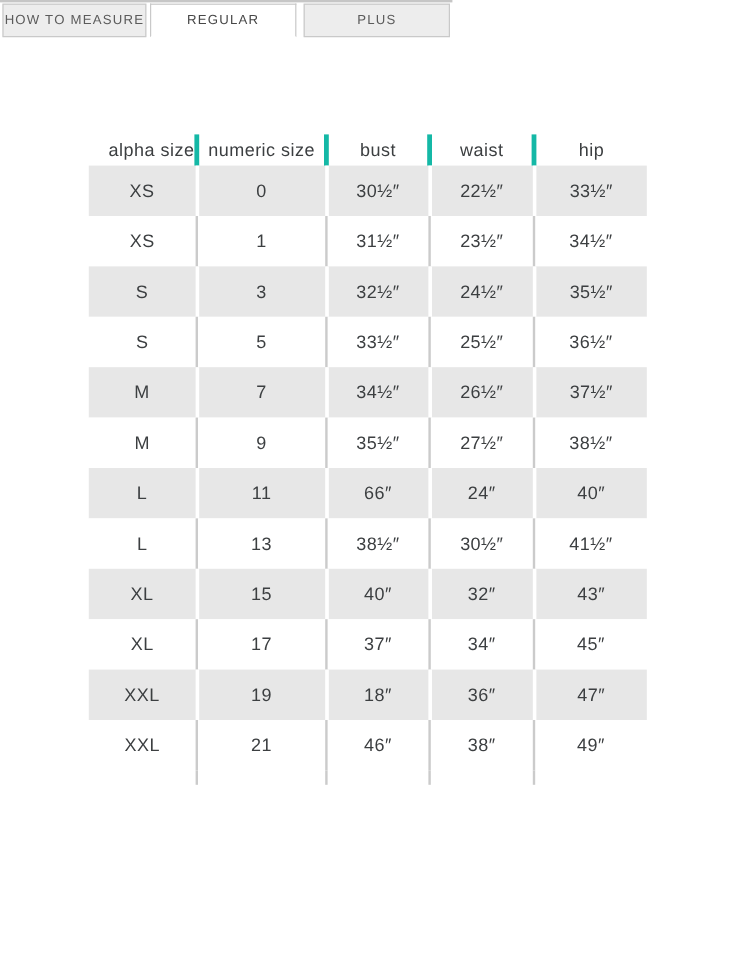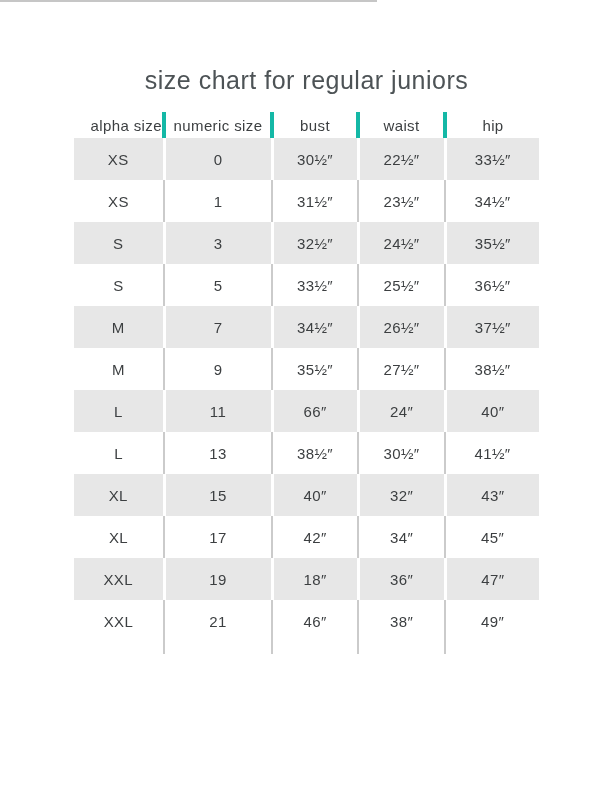--- a/index.html
+++ b/index.html
@@ -109,22 +109,26 @@
     background: #ffffff;
   }
 </style>
 </head>
 <body>
 
 <div class="page">
 
   <div class="tabs-topline"></div>
 
-
-  <div class="page-title">size chart for regular juniors</div>
+  <div class="tabs">
+    <div class="tab">HOW TO MEASURE</div>
+    <div class="tab tab-mid active">REGULAR</div>
+    <div class="tab tab-right">PLUS</div>
+  </div>
+
 
   <div class="table-wrap">
     <table class="size-table">
       <colgroup>
         <col style="width:90px">
         <col style="width:108px">
         <col style="width:86px">
         <col style="width:87px">
         <col style="width:94px">
       </colgroup>
@@ -197,21 +201,21 @@
           <tr class="stripe">
             <td>XL</td>
             <td>15</td>
             <td>40″</td>
             <td>32″</td>
             <td>43″</td>
           </tr>
           <tr>
             <td>XL</td>
             <td>17</td>
-            <td>42″</td>
+            <td>37″</td>
             <td>34″</td>
             <td>45″</td>
           </tr>
           <tr class="stripe">
             <td>XXL</td>
             <td>19</td>
             <td>18″</td>
             <td>36″</td>
             <td>47″</td>
           </tr>

